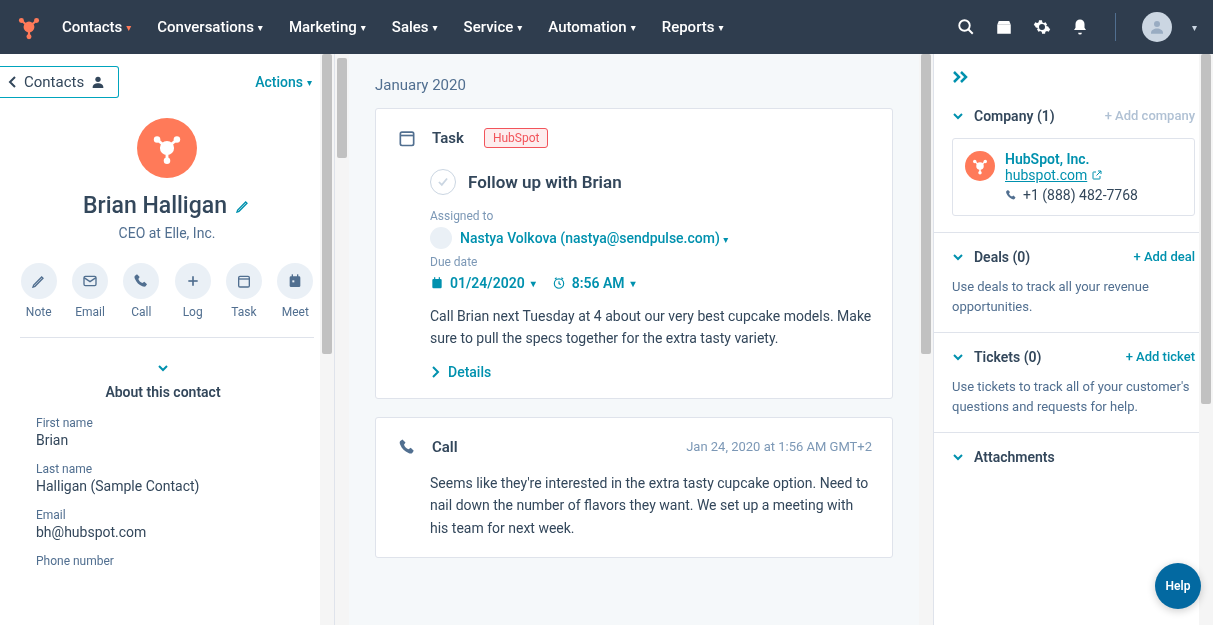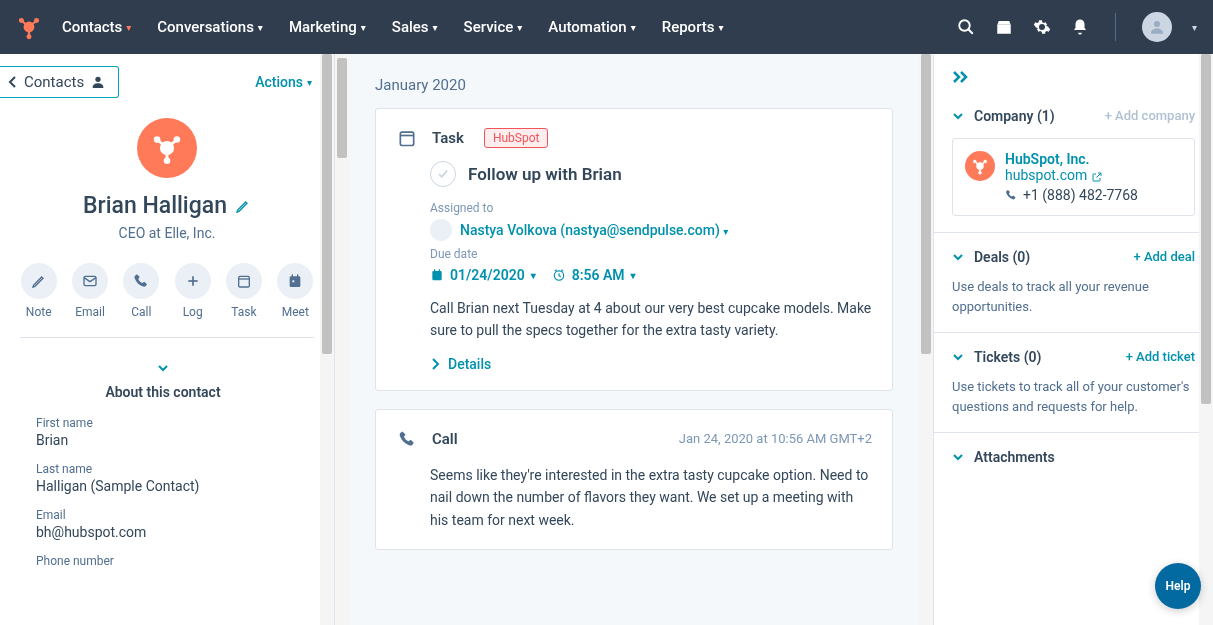--- a/index.html
+++ b/index.html
@@ -50,21 +50,21 @@
 .field .value { font-size: 14px; color: #33475b; }
 
 
 .center-content { flex:1; padding: 22px 26px 0 26px; overflow:hidden; position:relative; }
 .month-label { font-size: 15px; color: #516f90; margin-bottom: 14px; }
 .card { background: #fff; border: 1px solid #dfe3eb; border-radius: 3px; padding: 18px 20px 18px 20px; margin-bottom: 18px; }
 .card .card-head { display:flex; align-items:center; gap:14px; }
 .card .card-type-icon { width:22px; height:22px; display:flex; align-items:center; justify-content:center; }
 .card .card-title { font-weight: 600; color: #33475b; font-size: 15px; }
 .overdue-badge { border: 1px solid #f2545b; color: #f2545b; font-size: 12px; padding: 2px 8px; border-radius: 3px; margin-left: 6px; background:#fdedee;}
-.task-title-row { display:flex; align-items:center; gap:12px; margin: 12px 0 14px 34px; }
+.task-title-row { display:flex; align-items:center; gap:12px; margin: 20px 0 14px 34px; }
 .check-circle { width:26px; height:26px; border:1px solid #cbd6e2; border-radius:50%; display:flex; align-items:center; justify-content:center; }
 .task-title { font-size: 17px; font-weight: 600; color: #33475b; }
 .task-body { margin-left: 34px; }
 .small-label { font-size: 12px; color: #7c98b6; margin-top: 6px; margin-bottom: 4px; }
 .assignee-row { display:flex; align-items:center; gap:8px; }
 .assignee-avatar { width:22px; height:22px; border-radius:50%; background:#eaf0f6; }
 .link-teal { color: #0091ae; font-weight: 500; }
 .due-row { display:flex; align-items:center; gap:16px; margin-top: 6px; }
 .due-row .teal { color: #0091ae; font-weight: 600; display:flex; align-items:center; gap:6px; }
 .task-desc { margin-top: 14px; line-height: 1.6; color: #33475b; }
@@ -77,21 +77,21 @@
 .right-inner { padding: 0; }
 .right .collapse-icon { padding: 16px 18px 8px; }
 .right-section { border-bottom: 1px solid #dfe3eb; padding: 16px 18px; position:relative; }
 .right-section .sec-head { display:flex; align-items:center; gap:10px; }
 .right-section .sec-title { font-weight: 600; color: #33475b; }
 .right-section .add-link { position:absolute; right:18px; top:16px; color:#0091ae; font-weight:500; font-size:13px; cursor:pointer; }
 .right-section .add-link.muted { color:#b0c1d4; }
 .company-card { margin-top: 14px; border:1px solid #dfe3eb; border-radius:3px; padding: 12px; display:flex; gap:10px; }
 .company-logo { width:30px; height:30px; border-radius:50%; background:#ff7a59; display:flex; align-items:center; justify-content:center; flex-shrink:0; }
 .company-info .name { color:#0091ae; font-weight:600; }
-.company-info .domain { color:#0091ae; display:flex; align-items:flex-end; gap:4px; }
+.company-info .domain { color:#0091ae; display:flex; align-items:center; gap:4px;text-decoration:underline; }
 .company-info .phone-row { display:flex; align-items:center; gap:6px; color:#33475b; margin-top:4px; }
 .help-text { margin-top: 12px; font-size: 13px; line-height: 1.5; color: #516f90; }
 .help-fab { position: fixed; right: 12px; bottom: 16px; width: 46px; height: 46px; border-radius: 50%; background: #0369a1; color:#fff; display:flex; align-items:center; justify-content:center; font-size:12px; font-weight:600; box-shadow:0 2px 8px rgba(0,0,0,0.2); }
 </style>
 </head>
 <body>
 
 <div class="topnav">
   <div class="logo">
     <svg width="26" height="26" viewBox="0 0 24 24">
@@ -356,21 +356,21 @@
       </div>
 
       <div class="card call-card">
         <div class="card-head">
           <span class="card-type-icon">
               <svg width="18" height="18" viewBox="0 0 24 24" fill="#516f90">
                 <path d="M6 2l4 4-2 3c1 3 3 5 6 6l3-2 4 4-2 3c-1 1-3 1-5 0-5-2-9-6-11-11-1-2-1-4 0-5l3-2z"></path>
               </svg>
             </span>
           <span class="card-title">Call</span>
-          <span class="call-time">Jan 24, 2020 at 10:56 AM GMT+2</span>
+          <span class="call-time">Jan 24, 2020 at 1:56 AM GMT+2</span>
         </div>
         <div class="call-body">Seems like they're interested in the extra tasty cupcake option. Need to nail down the number of flavors they want. We set up a meeting with his team for next week.</div>
       </div>
     </div>
     <div class="fake-scroll right-edge">
         <div class="fake-thumb" style="top:0;height:300px"></div>
       </div>
   </div>
 
   <div class="right">

